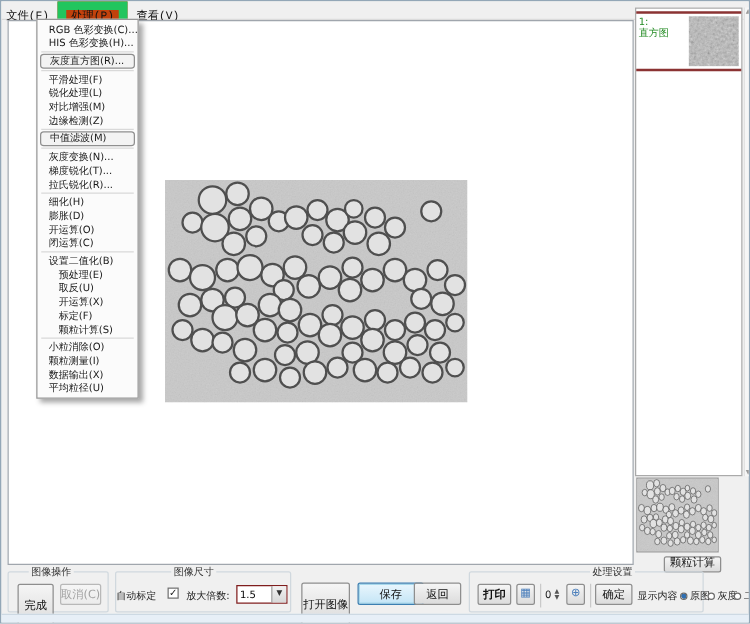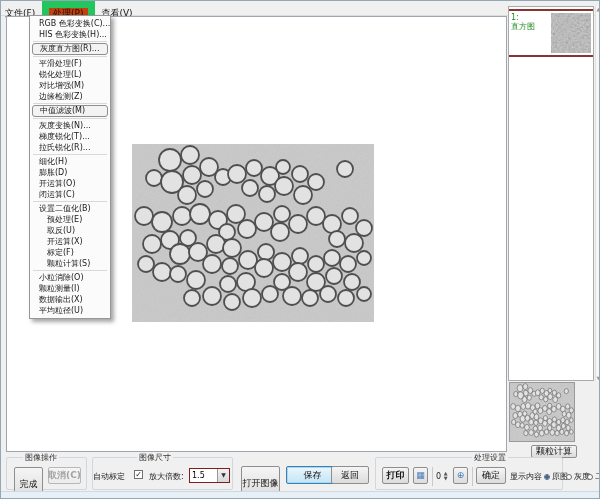--- a/index.html
+++ b/index.html
@@ -4,21 +4,21 @@
 <style>
   html,body{margin:0;padding:0;}
   body{font-family:"DejaVu Sans","Liberation Sans",sans-serif;}
   .window{position:relative;width:600px;height:499px;background:#f0f0f0;overflow:hidden;
           border:1px solid #93a7b7;box-sizing:border-box;}
   .abs{position:absolute;}
 
   
   .menubar{left:0;top:0;width:600px;height:14px;background:#f0f0f0;border-bottom:1px solid #dcdcdc;
            font-size:9px;line-height:13px;color:#111;white-space:nowrap;}
-  .mb-item{display:inline-block;padding:0 4px;height:13px;}
+  .mb-item{display:inline-block;padding:0 4px;height:13px;font-family:Liberation Mono, monospace;}
   .mb-item.open{background:#c2410c;border:7px solid #22c55e;line-height:11px;}
 
   
   .canvas{left:5px;top:15px;width:501px;height:436px;background:#ffffff;border:1px solid #a0a6ad;box-sizing:border-box;}
 
   
   .dropdown{left:28px;top:14px;width:80px;background:#fbfbfb;border:1px solid #979797;
             box-shadow:3px 3px 4px rgba(0,0,0,0.35);padding:2px 0;z-index:30;}
   .mi{height:11px;line-height:11px;font-size:8px;color:#1a1a1a;padding-left:9px;white-space:nowrap;overflow:hidden;}
   .mi.ind{padding-left:17px;}
@@ -37,21 +37,21 @@
   .preview-btn{left:530px;top:444px;width:46px;height:13px;font-size:8px;line-height:11px;}
 
   
   .grp{border:1px solid #d0d8de;border-radius:2px;box-sizing:border-box;background:transparent;}
   .grp-title{position:absolute;top:-5px;font-size:8px;line-height:9px;background:#f0f0f0;padding:0 2px;color:#333;white-space:nowrap;}
 
   
   .btn{position:absolute;box-sizing:border-box;border:1px solid #8e8e8e;border-radius:2px;
        background:linear-gradient(#f5f5f5,#e9e9e9 45%,#dcdcdc);font-size:9px;color:#111;
        text-align:center;display:flex;align-items:center;justify-content:center;white-space:nowrap;cursor:default;}
-  .btn.disabled{color:#a2a2a2;border-color:#b8b8b8;background:linear-gradient(#f5f5f5,#ececec);font-weight:bold;}
+  .btn.disabled{color:#a2a2a2;border-color:#b8b8b8;background:linear-gradient(#f5f5f5,#ececec);}
   .btn.focused{border:1px solid #3c7fb1;background:linear-gradient(#eaf6fd,#c4e5f6);box-shadow:0 0 0 1px #a8d8eb inset;}
   .btn.bold{font-weight:bold;}
   .icon-glyph{font-size:9px;color:#4a7ebb;line-height:9px;}
 
   .vsep{position:absolute;width:1px;background:#c9c9c9;top:9px;height:19px;}
 
   .small-label{position:absolute;font-size:8px;color:#222;white-space:nowrap;}
   .checkbox{position:absolute;width:9px;height:9px;background:#fff;border:1px solid #707070;box-sizing:border-box;
             font-size:8px;line-height:7px;text-align:center;color:#222;}
   .combo{position:absolute;height:15px;background:#fff;border:1px solid #7f1d1d;box-sizing:border-box;font-size:8px;}

